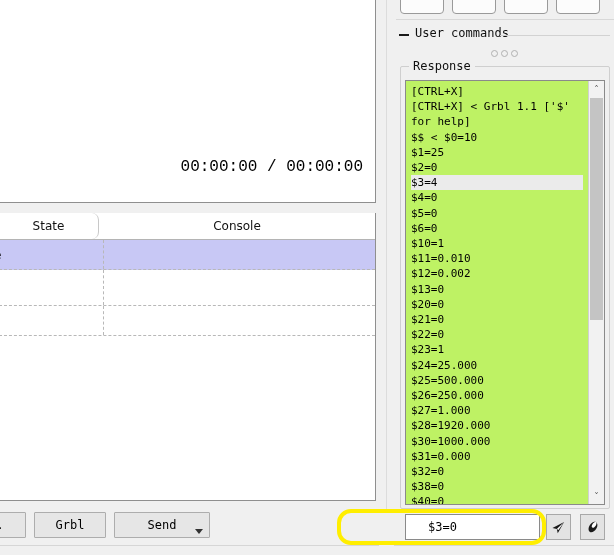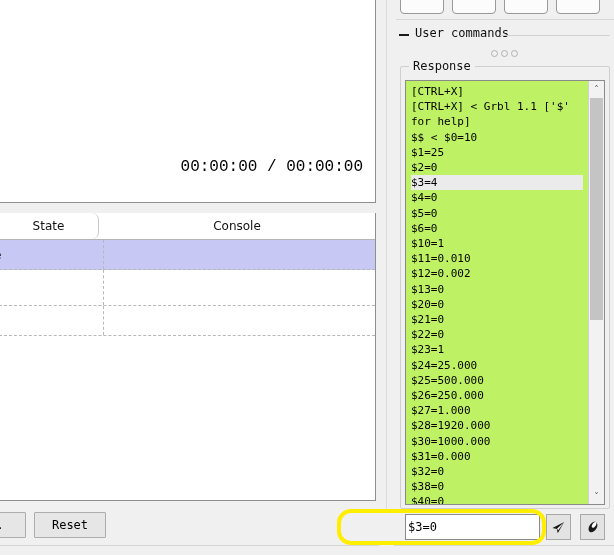--- a/index.html
+++ b/index.html
@@ -336,21 +336,21 @@
     left: 9px; top: 1px;
     width: 135px; height: 26px;
     background: #ffffff;
     border: 1px solid #8a8a8a;
     box-sizing: border-box;
     font-family: "DejaVu Sans Mono", monospace;
     font-size: 12px;
     color: #000;
     display: flex;
     align-items: center;
-    padding-left: 2px;
+    padding-left: 22px;
   }
   .iconbtn {
     position: absolute;
     top: 1px;
     width: 25px; height: 26px;
     background: #e3e3e3;
     border: 1px solid #a8a8a8;
     box-sizing: border-box;
     display: flex; align-items: center; justify-content: center;
   }
@@ -404,21 +404,25 @@
       <div class="tcell response-col"></div>
     </div>
     <div class="trow">
       <div class="tcell state-col"></div>
       <div class="tcell response-col"></div>
     </div>
   </div>
 
   <div id="left-buttons">
     <div class="btn" id="btn-cut">.</div>
-    <div class="btn" id="btn-reset">Reset</div>
+    <div class="btn" id="btn-reset">Grbl</div>
+    <div class="btn" id="btn-send">
+      <span>Send</span>
+      <span id="send-caret"></span>
+    </div>
   </div>
 
   <div id="left-footer"></div>
 </div>
 
 <div id="gutter">
   <div id="gutter-line"></div>
 </div>
 
 <div id="right-panel">

